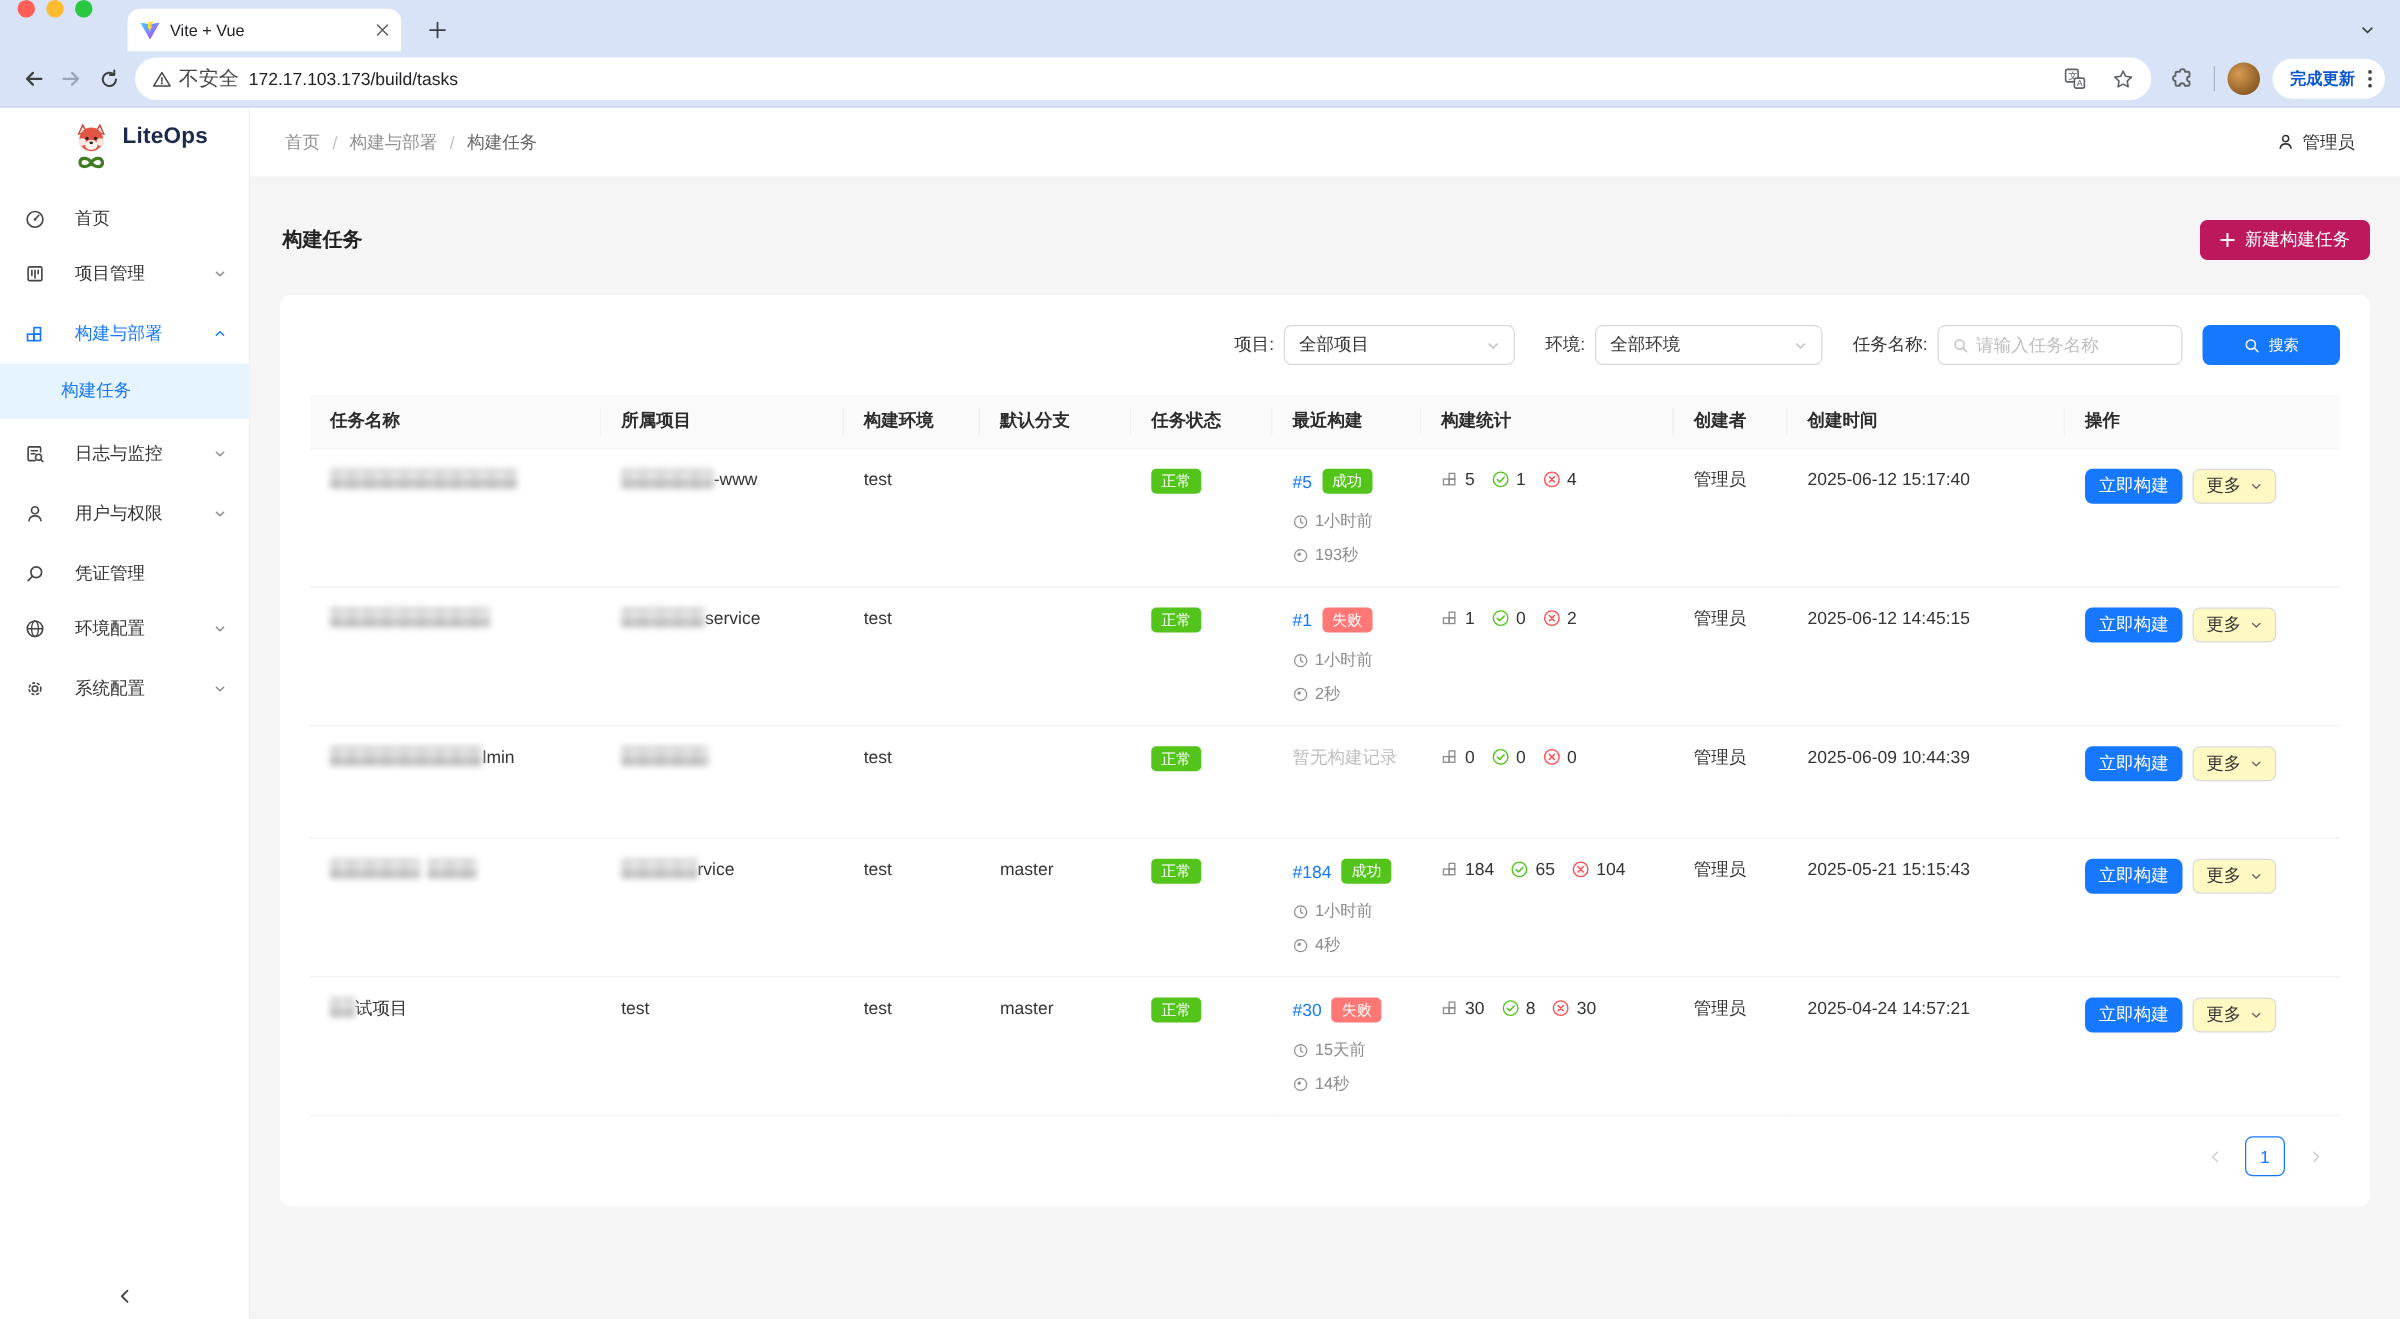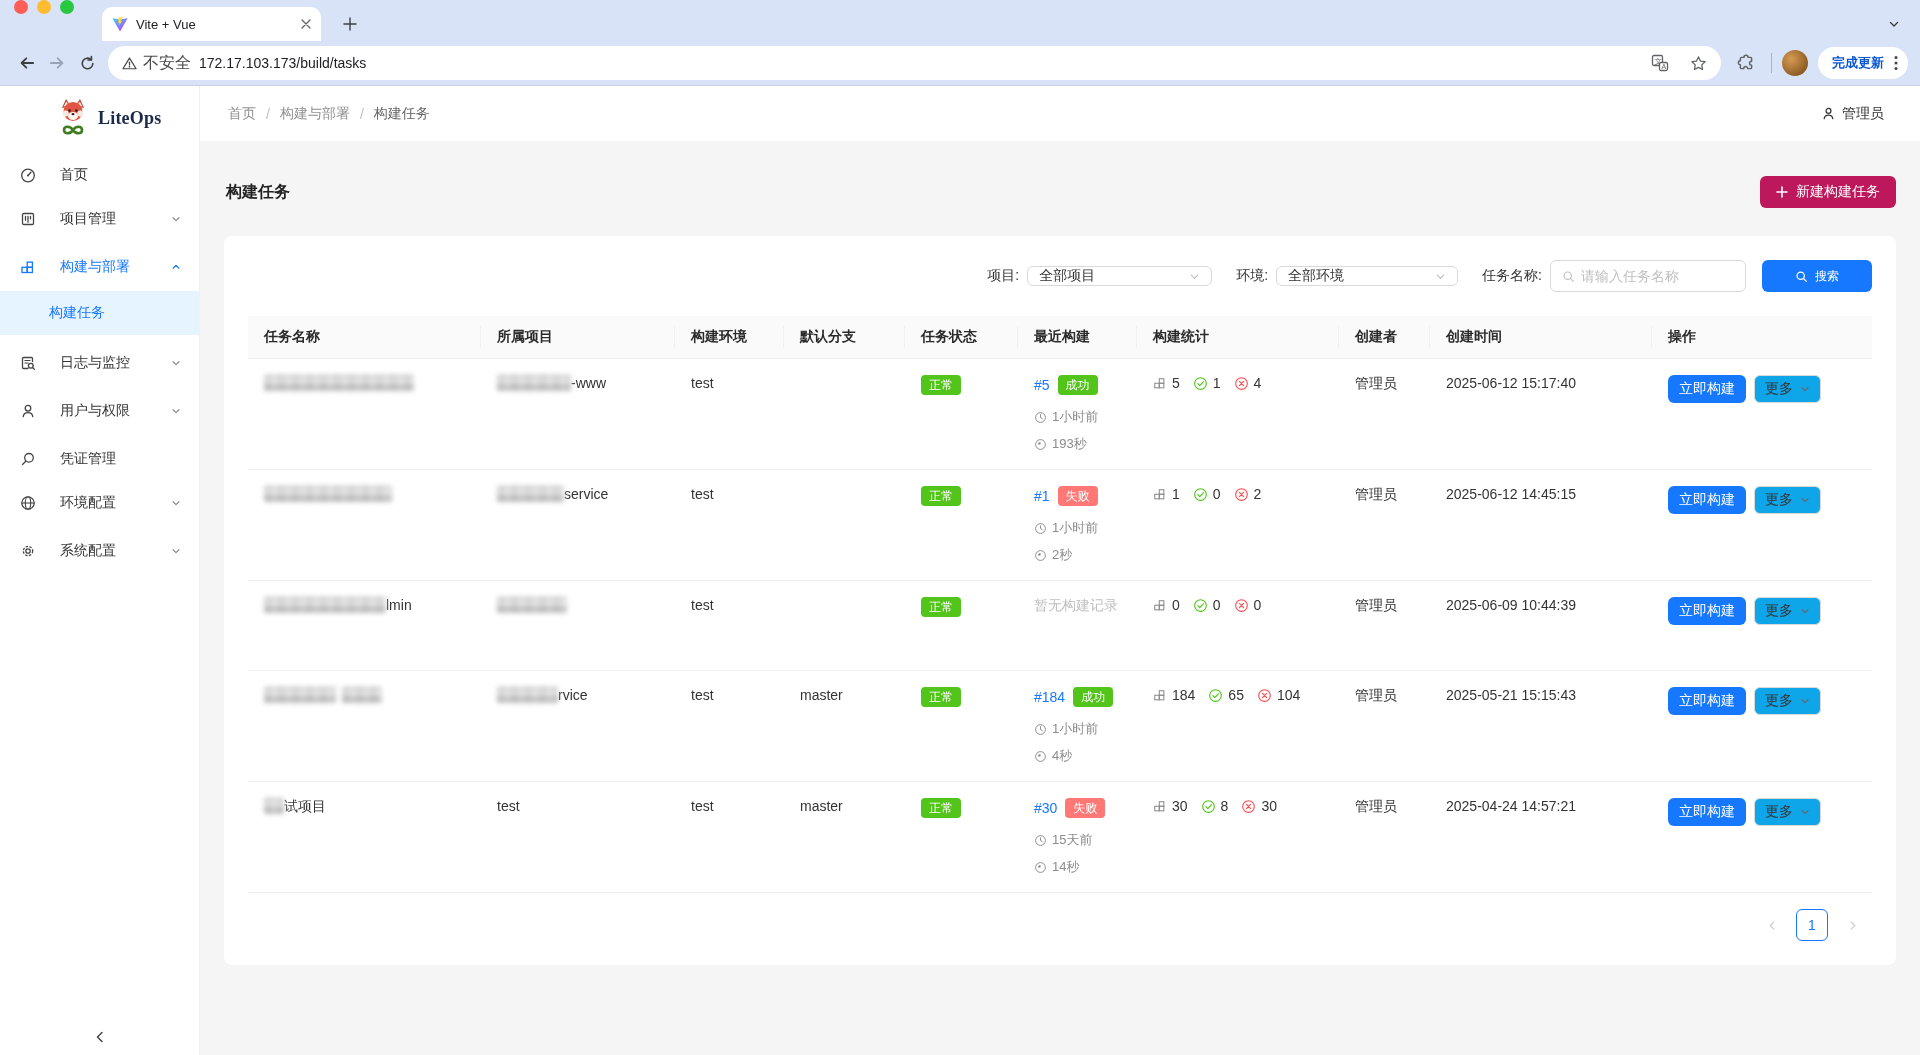--- a/index.html
+++ b/index.html
@@ -30,21 +30,21 @@
   .url-text { flex:1; font-size:14px; color:#202124; white-space:nowrap; overflow:hidden; }
   .right-cluster { display:flex; align-items:center; gap:10px; padding-left:4px; }
   .vsep { width:1px; height:20px; background:#aab3c8; }
   .avatar { width:26px; height:26px; border-radius:50%; background:radial-gradient(circle at 35% 35%, #d79b52, #8a5a22 75%); }
   .update-pill { background:#fff; border-radius:16px; height:32px; display:flex; align-items:center; padding:0 10px 0 14px; gap:10px; }
   .update-pill .txt { color:#0b57d0; font-size:13px; font-weight:600; white-space:nowrap; }
 
   
   .app { position:absolute; top:86px; left:0; right:0; bottom:0; display:flex; }
   .sidebar { width:200px; background:#fff; border-right:1px solid #f0f0f0; position:relative; flex:0 0 200px; }
-  .logo { display:flex; align-items:center; gap:8px; margin:12px 0 0 56px; height:40px;font-family:Liberation Serif, serif; }
+  .logo { display:flex; gap:8px; margin:12px 0 0 56px; height:40px; }
   .logo-text { font-size:18px; font-weight:700; color:#1b2a4a; letter-spacing:.2px; }
   .menu { margin-top:17px; }
   .mi { display:flex; align-items:center; height:40px; padding:0 18px 0 20px; gap:24px; font-size:14px; color:#333; cursor:pointer; }
   .mi .lbl { flex:1; }
   .mi.active { color:#1677ff; }
   .chev { color:#8a8a8a; }
   .mi.active .chev { color:#1677ff; }
   .submenu { background:#fafafa; }
   .smi { height:44px; display:flex; align-items:center; padding-left:49px; font-size:14px; color:#333; cursor:pointer; }
   .smi.selected { background:#e6f4ff; color:#1677ff; }
@@ -61,21 +61,21 @@
   .content { flex:1; padding:0 24px; }
   .title-row { margin-top:34px; height:32px; display:flex; align-items:center; justify-content:space-between; }
   .page-title { font-size:16px; font-weight:700; color:#222; margin-left:2px; }
   .btn-primary { height:32px; background:#be185d; color:#fff; border:none; border-radius:6px;
                  display:inline-flex; align-items:center; gap:8px; padding:0 16px; font-size:14px; cursor:pointer;
                  font-family:inherit; }
 
   .card { margin-top:28px; background:#fff; border-radius:8px; padding:24px; min-height:697px; }
   .filters { display:flex; justify-content:flex-end; align-items:center; gap:8px; font-size:14px; color:#333; }
   .flabel { margin-left:16px; white-space:nowrap; }
-  .select { width:185px; height:20px; border:1px solid #d9d9d9; border-radius:6px; background:#fff;
+  .select { width:185px; height:32px; border:1px solid #d9d9d9; border-radius:6px; background:#fff;
             display:flex; align-items:center; padding:0 11px; cursor:pointer; }
   .select .val { flex:1; color:#333; }
   .tinput { width:196px; height:32px; border:1px solid #d9d9d9; border-radius:6px; background:#fff;
             display:flex; align-items:center; padding:0 11px; gap:6px; }
   .tinput input { border:none; outline:none; flex:1; min-width:0; font-size:14px; font-family:inherit; color:#333; }
   .tinput input::placeholder { color:#bfbfbf; }
   .btn-search { height:32px; background:#1677ff; color:#fff; border:none; border-radius:6px;
                 display:inline-flex; align-items:center; gap:7px; padding:0 33px; font-size:12px; margin-left:8px; cursor:pointer;
                 font-family:inherit; }
 
@@ -102,21 +102,21 @@
   .blink { color:#1677ff; cursor:pointer; }
   .sub-line { display:flex; align-items:center; gap:5px; color:#8c8c8c; font-size:13px; margin-top:9px; }
   .sub-line.first { margin-top:13px; }
   .no-build { color:#bfbfbf; }
 
   .stats { display:flex; align-items:center; }
   .stat { display:flex; align-items:center; gap:5px; margin-right:13px; }
 
   .btn-build { height:28px; background:#1677ff; color:#fff; border:none; border-radius:6px;
                padding:0 11px; font-size:14px; cursor:pointer; font-family:inherit; }
-  .btn-more { height:28px; background:#0ea5e9; border:1px solid #d9d9d9; border-radius:6px; color:#333;
+  .btn-more { height:28px; background:#fef9c3; border:1px solid #d9d9d9; border-radius:6px; color:#333;
               padding:0 10px; font-size:14px; display:inline-flex; align-items:center; gap:7px; margin-left:8px; cursor:pointer;
               font-family:inherit; }
 
   .pager { display:flex; justify-content:flex-end; align-items:center; gap:8px; margin-top:16px; padding-right:4px; }
   .pg-arrow { width:32px; height:32px; display:flex; align-items:center; justify-content:center; color:#d0d0d0; cursor:pointer; }
   .pg-num { width:32px; height:32px; border:1px solid #1677ff; border-radius:6px; color:#1677ff; background:#fff;
             display:flex; align-items:center; justify-content:center; font-size:14px; cursor:pointer; }
 
   .footer { text-align:center; color:#5a5a5a; font-size:14px; margin-top:62px; }
 

